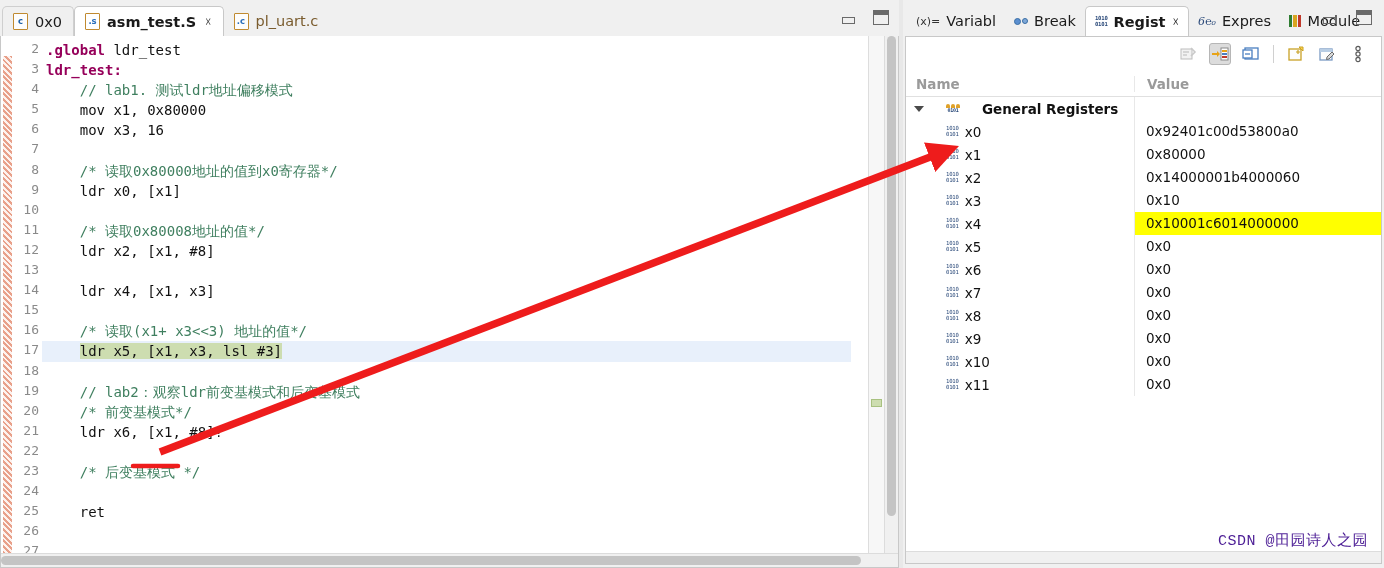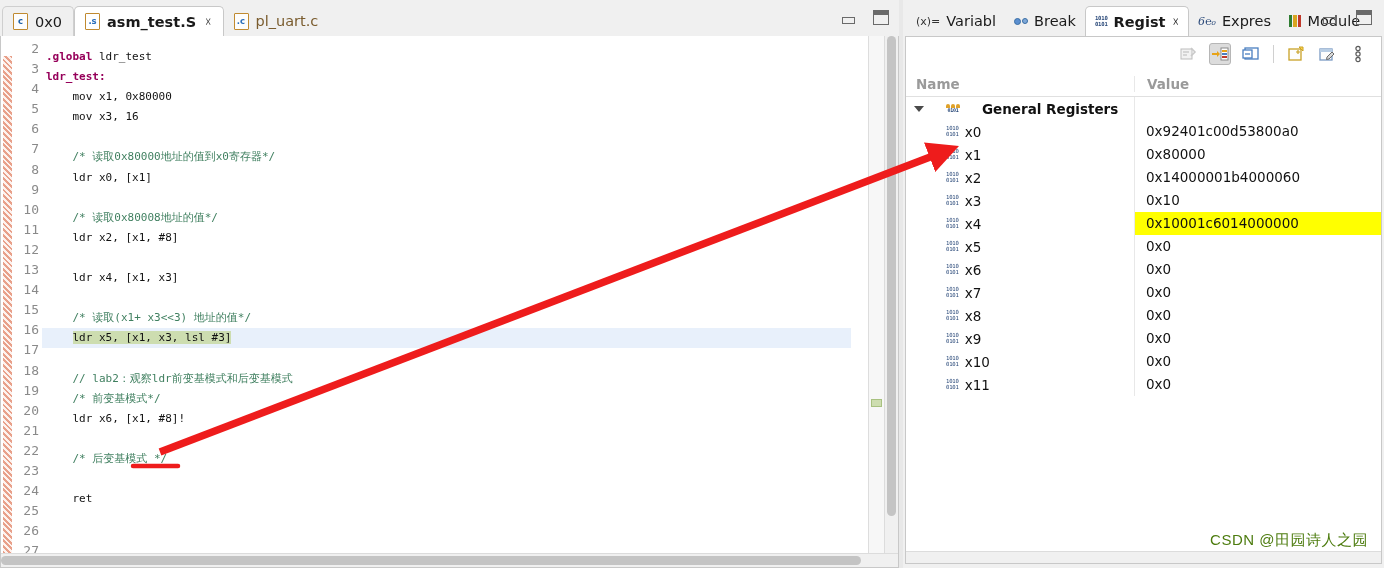--- a/index.html
+++ b/index.html
@@ -66,22 +66,22 @@
     background-image: repeating-linear-gradient(45deg,#e8a08a 0 2px,#fdf2ee 2px 4px);
   }
   .linenums {
     position: absolute; left: 11px; top: 0; width: 30px; bottom: 0;
     text-align: right; padding-top: 3px;
     font-family: "DejaVu Sans Mono", monospace; font-size: 13px; color: #8a8a8a;
   }
   .linenums div { height: 20.1px; line-height: 20.1px; padding-right: 3px; }
   .codearea {
     position: absolute; left: 41px; top: 0; right: 47px; bottom: 0;
-    padding-top: 11px; overflow: hidden;
-    font-family: "DejaVu Sans Mono", monospace; font-size: 11px; color: #111;
+    padding-top: 4px; overflow: hidden;
+    font-family: "DejaVu Sans Mono", monospace; font-size: 14px; color: #111;
   }
   .codeline { height: 20.1px; line-height: 20.1px; white-space: pre; padding-left: 4px; position: relative;}
   .codeline.highlight { background: #e8f0fb; }
   .codeline .hl-text { background: #cdddb0; }
   .kw { color: #96005a; font-weight: bold; }
   .cmt { color: #3f7f5f; }
 
   .ruler {
     position: absolute; right: 14px; top: 0; width: 16px; bottom: 14px;
     background: #f7f7f7; border-left: 1px solid #ddd;
@@ -166,21 +166,21 @@
   .grp-ico .people { display:flex; gap:1px; }
   .grp-ico .people b { display:block; width:4px; height:4px; border-radius:50% 50% 0 0; background:#e0a22a;}
   .val-highlight { background: #ffff00; }
   .reg-vsep { position: absolute; left: 228px; top: 0; bottom: 0; width: 1px; background: #e8e8e8;}
   .reg-bottombar { position:absolute; left:0; right:0; bottom:0; height: 12px; background:#f0f0f0; border-top:1px solid #dcdcdc;}
 
   
   .anno { position: absolute; left: 0; top: 0; width: 1384px; height: 568px; pointer-events: none; }
   .watermark {
     position: absolute; right: 16px; bottom: 18px;
-    font-size: 15px; color: #4d7c0f; font-family: Liberation Sans, sans-serif;
+    font-size: 15px; color: #4c1d95; font-family: Liberation Mono, monospace;
     letter-spacing: 0.5px;
   }
 </style>
 </head>
 <body>
 
 <div class="root">
 
   <div class="editor-panel">
 
@@ -233,20 +233,21 @@
           <div>22</div>
           <div>23</div>
           <div>24</div>
           <div>25</div>
           <div>26</div>
           <div>27</div>
         </div>
       <div class="codearea" id="codearea">
           <div class="codeline"><span class="kw">.global</span> ldr_test</div>
           <div class="codeline"><span class="kw">ldr_test:</span></div>
+          <div class="codeline"><span class="cmt">    // lab1. 测试ldr地址偏移模式</span></div>
           <div class="codeline">    mov x1, 0x80000</div>
           <div class="codeline">    mov x3, 16</div>
           <div class="codeline"></div>
           <div class="codeline"><span class="cmt">    /* 读取0x80000地址的值到x0寄存器*/</span></div>
           <div class="codeline">    ldr x0, [x1]</div>
           <div class="codeline"></div>
           <div class="codeline"><span class="cmt">    /* 读取0x80008地址的值*/</span></div>
           <div class="codeline">    ldr x2, [x1, #8]</div>
           <div class="codeline"></div>
           <div class="codeline">    ldr x4, [x1, x3]</div>

